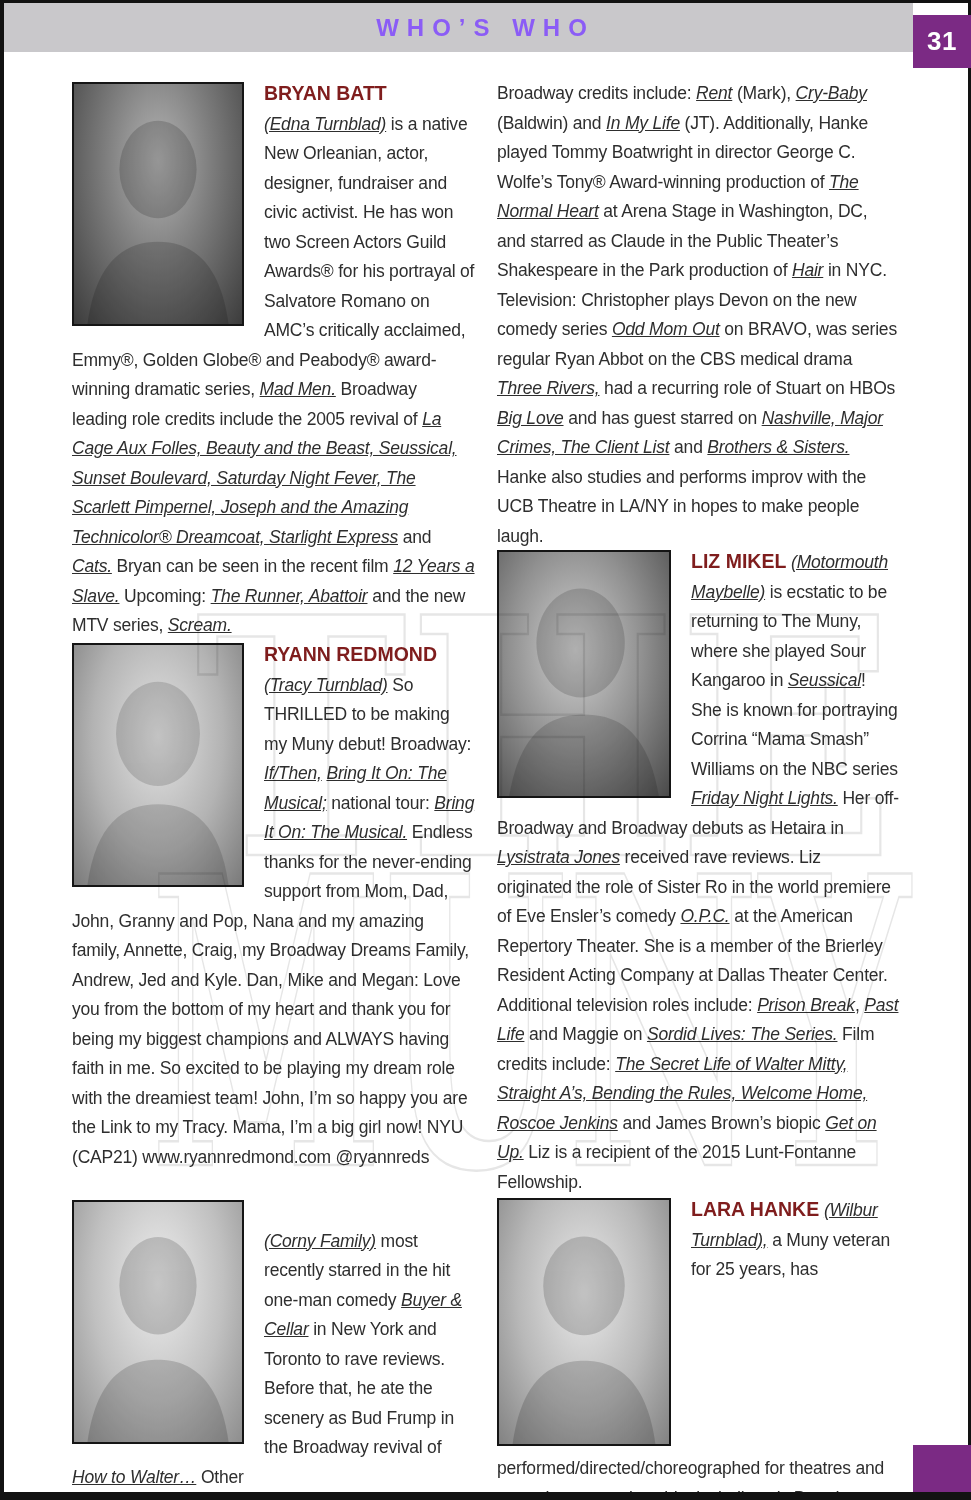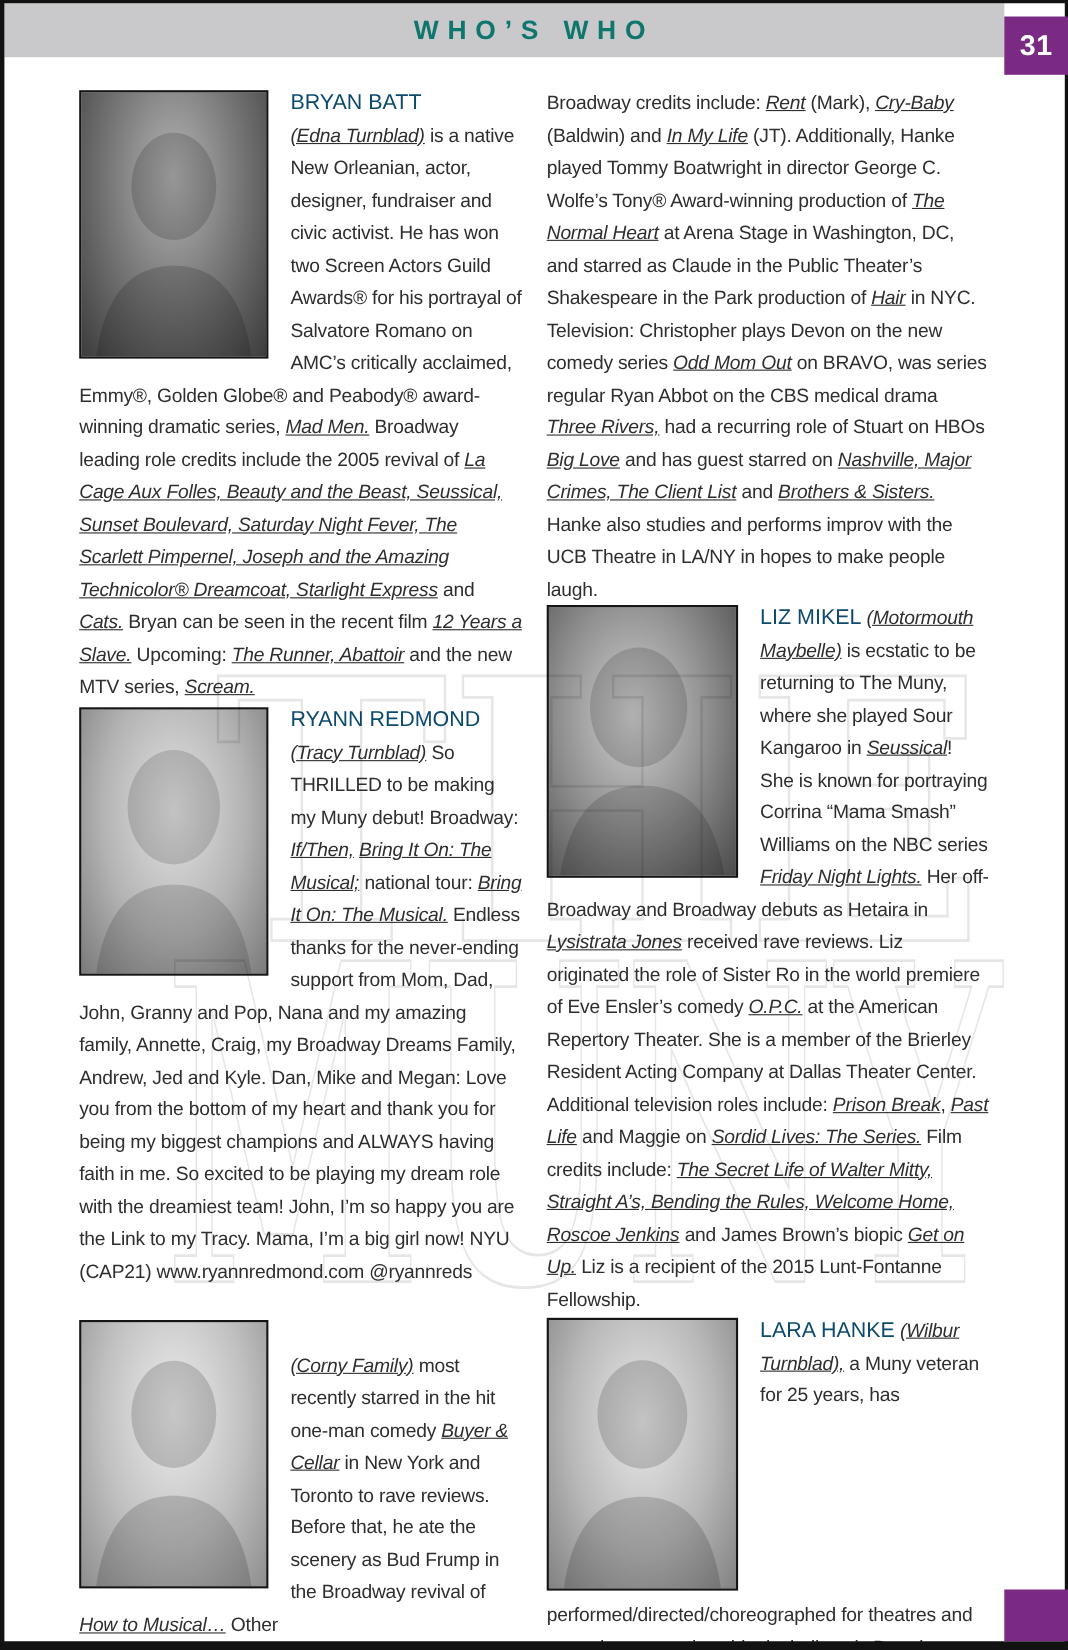--- a/index.html
+++ b/index.html
@@ -22,21 +22,21 @@
   }
   
   .header-bar{
     position:absolute;left:4px;top:3px;width:909px;height:49px;
     background:#c9c8cb;z-index:2;
   }
   .header-title{
     position:absolute;left:0;top:3px;width:971px;height:49px;
     line-height:49px;text-align:center;
     font-size:24px;font-weight:700;letter-spacing:8px;
-    color:#0f766e;z-index:3;
+    color:#8b5cf6;z-index:3;
   }
   .pagenum-box{
     position:absolute;left:913px;top:15px;width:58px;height:53px;
     background:#7b2a84;z-index:13;
     display:flex;align-items:center;justify-content:center;
   }
   .pagenum{
     color:#ffffff;font-size:26px;font-weight:700;letter-spacing:0.5px;
   }
   .corner-box{
@@ -54,21 +54,21 @@
   .col-right{left:497px;}
   .bio{overflow:visible;}
   .bio-bryan{height:561px;}
   .bio-ryann{height:557px;}
   .cont-hanke{height:468px;}
   .bio-liz{height:648px;}
   .bio-text{
     margin:0;font-size:17.5px;line-height:29.5px;letter-spacing:-0.2px;
     color:#2e2e2e;text-align:left;
   }
-  .nm{font-weight:400;font-size:19.5px;letter-spacing:0;color:#0c4a6e;}
+  .nm{font-weight:700;font-size:19.5px;letter-spacing:0;color:#7f1d1d;}
   .i{font-style:italic;text-decoration:underline;}
   
   .headshot{
     float:left;width:168px;height:240px;
     border:2px solid #151515;
     margin:3px 20px 8px 0;
     position:relative;overflow:hidden;
   }
   .headshot-r{width:170px;height:244px;}
   .headshot svg{position:absolute;left:0;bottom:0;width:100%;height:100%;}
@@ -132,21 +132,21 @@
       <div class="headshot ph-hanke" title="Christopher J. Hanke headshot">
         <svg viewBox="0 0 100 140" preserveAspectRatio="xMidYMax meet">
           <g fill="#000000" opacity="0.16">
               <ellipse cx="50" cy="47" rx="23" ry="29"></ellipse>
               <path d="M8 140 C13 103 30 91 50 91 C70 91 87 103 92 140 Z"></path>
             </g>
         </svg>
       </div>
       <p class="bio-text">
         <br>
-        <span><span class="i">(Corny Family)</span><span> most recently starred in the hit one-man comedy </span><span class="i">Buyer &amp; Cellar</span><span> in New York and Toronto to rave reviews. Before that, he ate the scenery as Bud Frump in the Broadway revival of </span><span class="i">How to Musical…</span><span> Other</span></span>
+        <span><span class="i">(Corny Family)</span><span> most recently starred in the hit one-man comedy </span><span class="i">Buyer &amp; Cellar</span><span> in New York and Toronto to rave reviews. Before that, he ate the scenery as Bud Frump in the Broadway revival of </span><span class="i">How to Walter…</span><span> Other</span></span>
       </p>
     </div>
 
   </div>
 
   <div class="col col-right">
 
     <div class="bio cont-hanke">
       <p class="bio-text">
         <span><span>Broadway credits include: </span><span class="i">Rent</span><span> (Mark), </span><span class="i">Cry-Baby</span><span> (Baldwin) and </span><span class="i">In My Life</span><span> (JT). Additionally, Hanke played Tommy Boatwright in director George C. Wolfe’s Tony® Award-winning production of </span><span class="i">The Normal Heart</span><span> at Arena Stage in Washington, DC, and starred as Claude in the Public Theater’s Shakespeare in the Park production of </span><span class="i">Hair</span><span> in NYC. Television: Christopher plays Devon on the new comedy series </span><span class="i">Odd Mom Out</span><span> on BRAVO, was series regular Ryan Abbot on the CBS medical drama </span><span class="i">Three Rivers,</span><span> had a recurring role of Stuart on HBOs </span><span class="i">Big Love</span><span> and has guest starred on </span><span class="i">Nashville, Major Crimes, The Client List</span><span> and </span><span class="i">Brothers &amp; Sisters.</span><span> Hanke also studies and performs improv with the UCB Theatre in LA/NY in hopes to make people laugh.</span></span>

